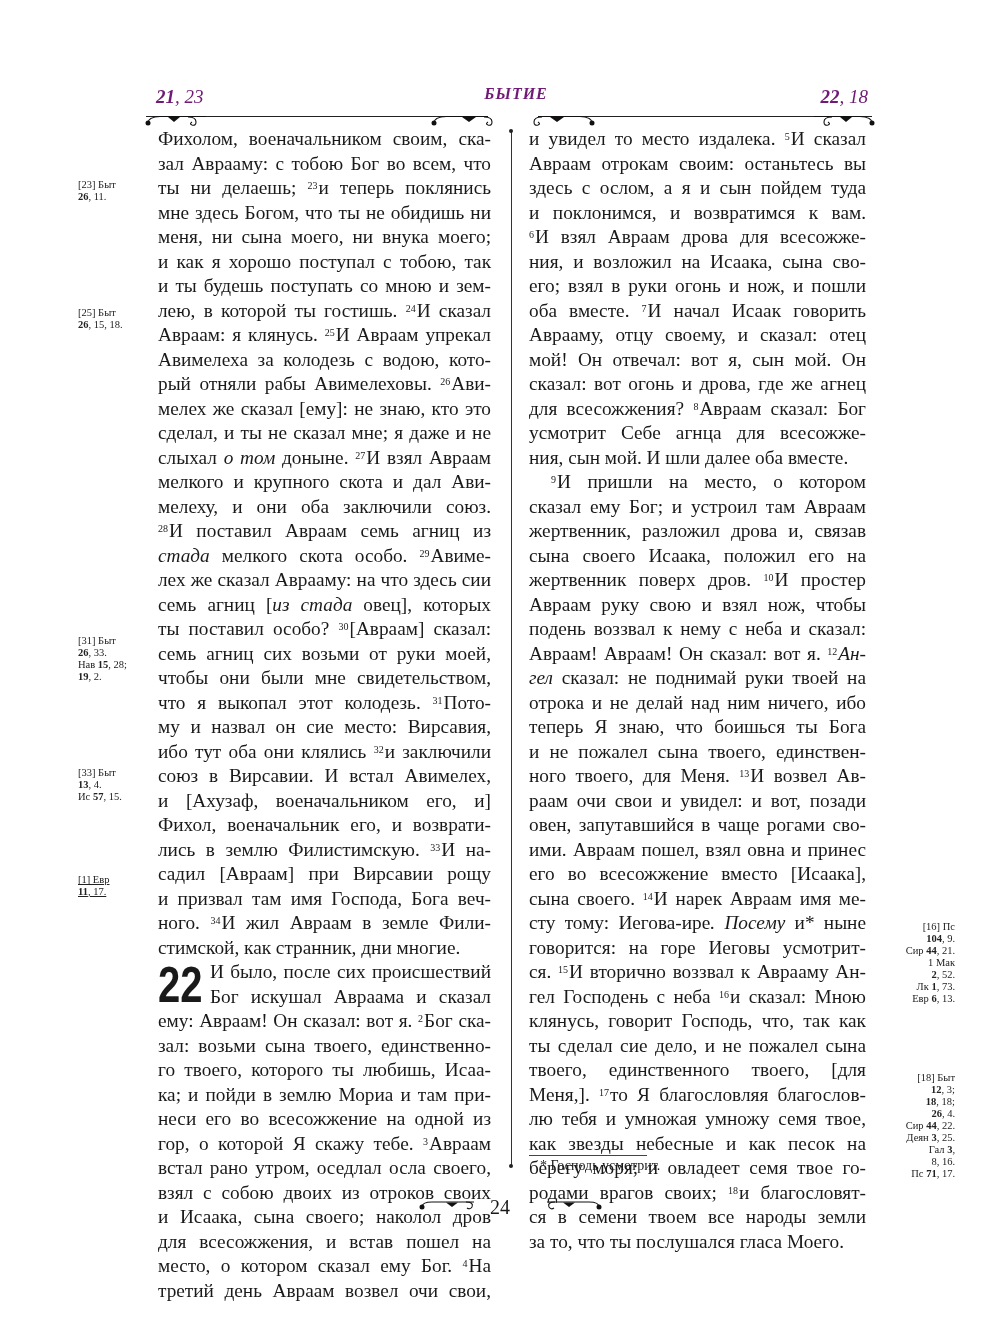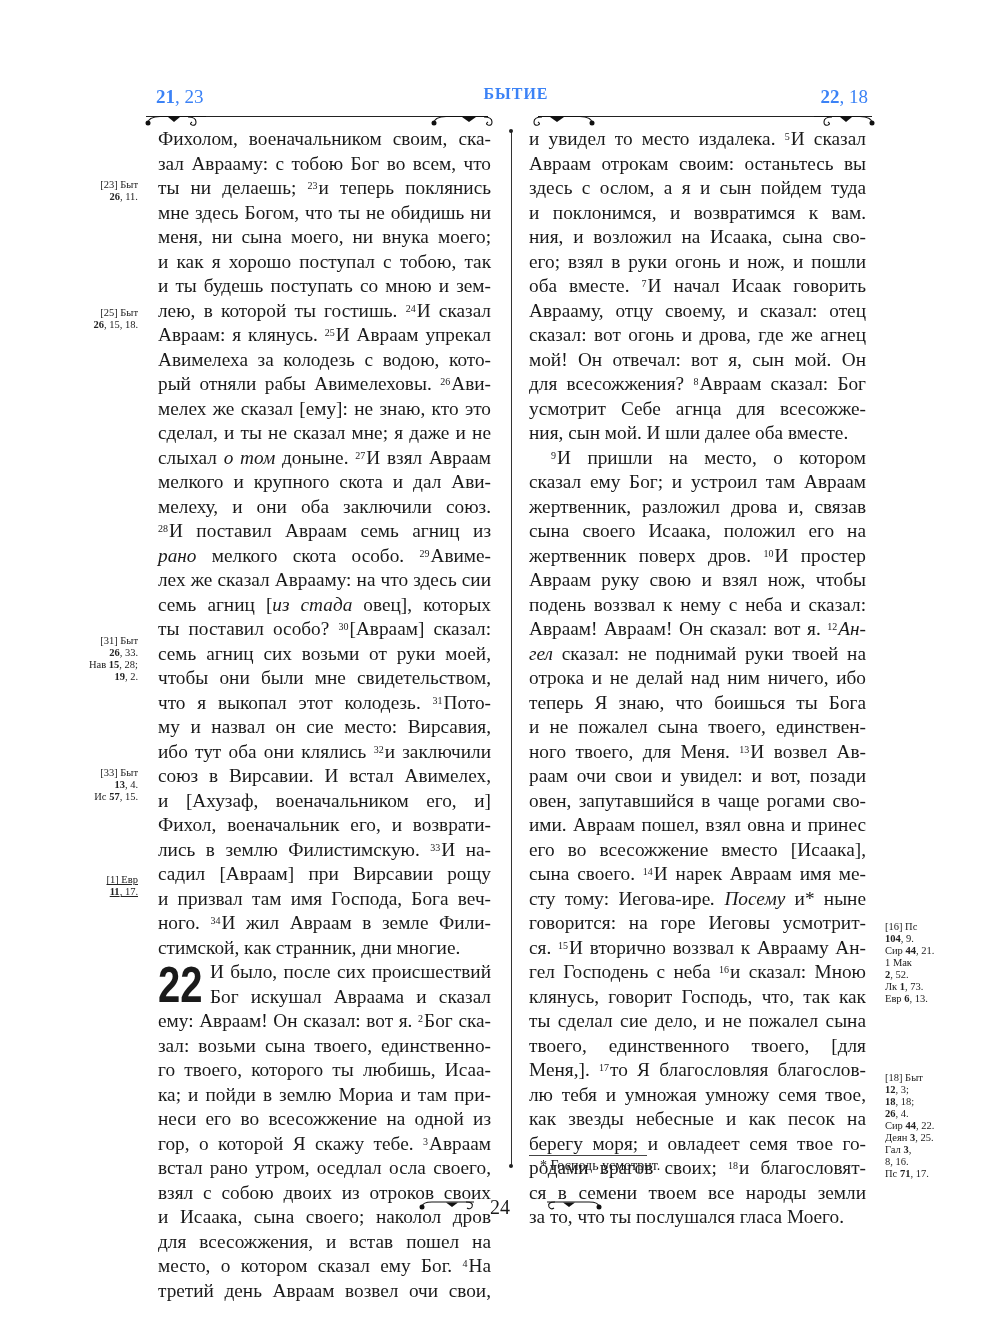--- a/index.html
+++ b/index.html
@@ -2,21 +2,21 @@
 <html><head>
 <meta charset="utf-8">
 <style>
   html, body { margin:0; padding:0; background:#ffffff; }
   body { width:1000px; height:1317px; position:relative; overflow:hidden;
          font-family:"DejaVu Serif", "Liberation Serif", serif; color:#1a1a1a; }
   .page { position:absolute; left:0; top:0; width:1000px; height:1317px; }
 
   
   .hdr-left, .hdr-right, .hdr-title { position:absolute; top:86px; font-family:"Liberation Serif", serif;
-         font-size:19px; color:#3b82f6; }
+         font-size:19px; color:#701a75;font-style:italic; }
   .hdr-left { left:156px; }
   .hdr-right { right:132px; }
   .hdr-title { left:0; width:1000px; text-align:center; font-size:16px; letter-spacing:1px; top:85px;margin-left:16px; }
   .b { font-weight:bold; }
 
   .rule { position:absolute; top:116px; height:1px; background:#222; }
   .orn { position:absolute; }
 
   
   .col { position:absolute; top:127px; font-family:"Liberation Serif", serif; font-size:19.3px;
@@ -30,22 +30,22 @@
   .indent { padding-left:22px; }
 
   .divider { position:absolute; left:511px; top:131px; width:1px; height:1035px; background:#333; }
   .dot { position:absolute; width:4px; height:4px; background:#222; border-radius:50%; }
 
   .chapnum { float:left; font-family:"Liberation Sans", sans-serif; font-size:50px; line-height:44px;
              font-weight:bold; margin-right:6px; margin-top:3px; transform:scaleX(0.8); transform-origin:left; width:46px; }
 
   
   .ref { position:absolute; font-family:"Liberation Serif", serif; font-size:10.5px; line-height:12px; color:#222; }
-  .ref-l { text-align:right; width:60px; left:78px; }
-  .ref-r { text-align:left; left:885px; width:70px; }
+  .ref-l { text-align:left; width:60px; left:78px; }
+  .ref-r { text-align:right; left:885px; width:70px; }
 
   .fn-rule { position:absolute; left:529px; top:1155px; width:118px; height:1px; background:#444; }
   .footnote { position:absolute; left:540px; top:1158px; font-family:"Liberation Serif", serif; font-size:14px; }
 
   .pagenum { position:absolute; top:1196px; left:0; width:1000px; text-align:center; font-family:"Liberation Serif", serif; font-size:20px; }
 </style>
 </head>
 <body>
 
 <div class="page">
@@ -102,21 +102,21 @@
         <span class="line">лею, в которой ты гостишь. <sup class="v">24</sup>И сказал</span>
         <span class="line">Авраам: я клянусь. <sup class="v">25</sup>И Авраам упрекал</span>
         <span class="line">Авимелеха за колодезь с водою, кото-</span>
         <span class="line">рый отняли рабы Авимелеховы. <sup class="v">26</sup>Ави-</span>
         <span class="line">мелех же сказал [ему]: не знаю, кто это</span>
         <span class="line">сделал, и ты не сказал мне; я даже и не</span>
         <span class="line">слыхал <span class="it">о том</span> доныне. <sup class="v">27</sup>И взял Авраам</span>
         <span class="line">мелкого и крупного скота и дал Ави-</span>
         <span class="line">мелеху, и они оба заключили союз.</span>
         <span class="line"><sup class="v">28</sup>И поставил Авраам семь агниц из</span>
-        <span class="line"><span class="it">рано</span> мелкого скота особо. <sup class="v">29</sup>Авиме-</span>
+        <span class="line"><span class="it">стада</span> мелкого скота особо. <sup class="v">29</sup>Авиме-</span>
         <span class="line">лех же сказал Аврааму: на что здесь сии</span>
         <span class="line">семь агниц [<span class="it">из стада</span> овец], которых</span>
         <span class="line">ты поставил особо? <sup class="v">30</sup>[Авраам] сказал:</span>
         <span class="line">семь агниц сих возьми от руки моей,</span>
         <span class="line">чтобы они были мне свидетельством,</span>
         <span class="line">что я выкопал этот колодезь. <sup class="v">31</sup>Пото-</span>
         <span class="line">му и назвал он сие место: Вирсавия,</span>
         <span class="line">ибо тут оба они клялись <sup class="v">32</sup>и заключили</span>
         <span class="line">союз в Вирсавии. И встал Авимелех,</span>
         <span class="line">и [Ахузаф, военачальником его, и]</span>
@@ -149,26 +149,27 @@
         <span class="line">третий день Авраам возвел очи свои,</span>
       </div>
   </div>
 
   <div class="col col-right">
     <div id="right-lines">
         <span class="line">и увидел то место издалека. <sup class="v">5</sup>И сказал</span>
         <span class="line">Авраам отрокам своим: останьтесь вы</span>
         <span class="line">здесь с ослом, а я и сын пойдем туда</span>
         <span class="line">и поклонимся, и возвратимся к вам.</span>
+        <span class="line"><sup class="v">6</sup>И взял Авраам дрова для всесожже-</span>
         <span class="line">ния, и возложил на Исаака, сына сво-</span>
         <span class="line">его; взял в руки огонь и нож, и пошли</span>
         <span class="line">оба вместе. <sup class="v">7</sup>И начал Исаак говорить</span>
         <span class="line">Аврааму, отцу своему, и сказал: отец</span>
+        <span class="line">мой! Он отвечал: вот я, сын мой. Он</span>
         <span class="line">сказал: вот огонь и дрова, где же агнец</span>
-        <span class="line">мой! Он отвечал: вот я, сын мой. Он</span>
         <span class="line">для всесожжения? <sup class="v">8</sup>Авраам сказал: Бог</span>
         <span class="line">усмотрит Себе агнца для всесожже-</span>
         <span class="line last">ния, сын мой. И шли далее оба вместе.</span>
         <span class="line indent"><sup class="v">9</sup>И пришли на место, о котором</span>
         <span class="line">сказал ему Бог; и устроил там Авраам</span>
         <span class="line">жертвенник, разложил дрова и, связав</span>
         <span class="line">сына своего Исаака, положил его на</span>
         <span class="line">жертвенник поверх дров. <sup class="v">10</sup>И простер</span>
         <span class="line">Авраам руку свою и взял нож, чтобы</span>
         <span class="line">подень воззвал к нему с неба и сказал:</span>

